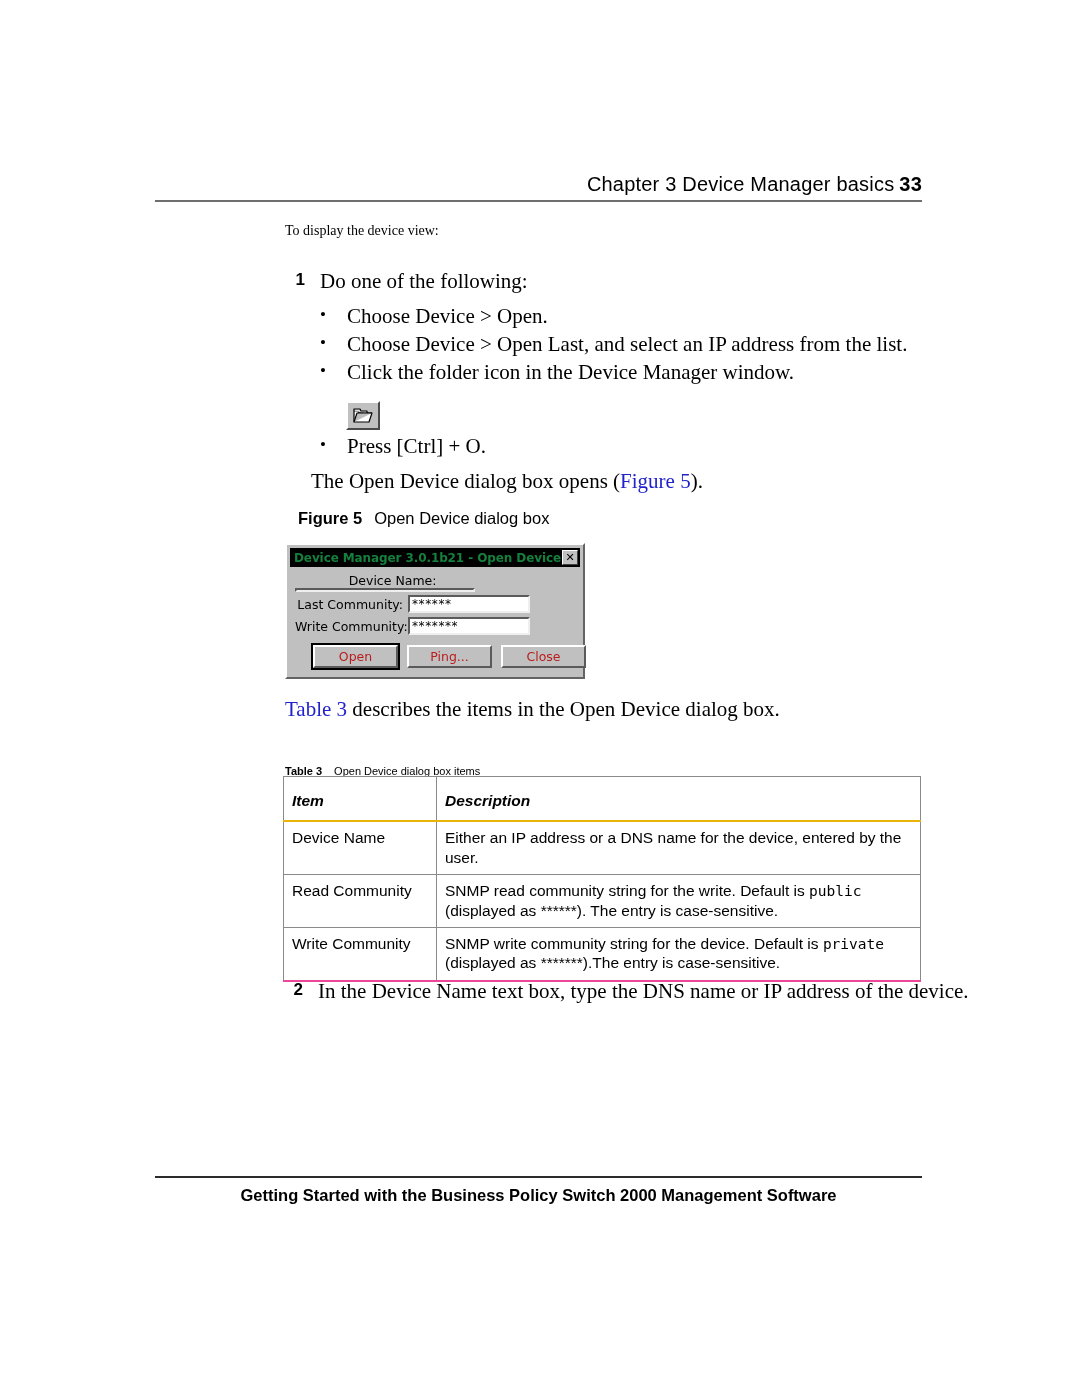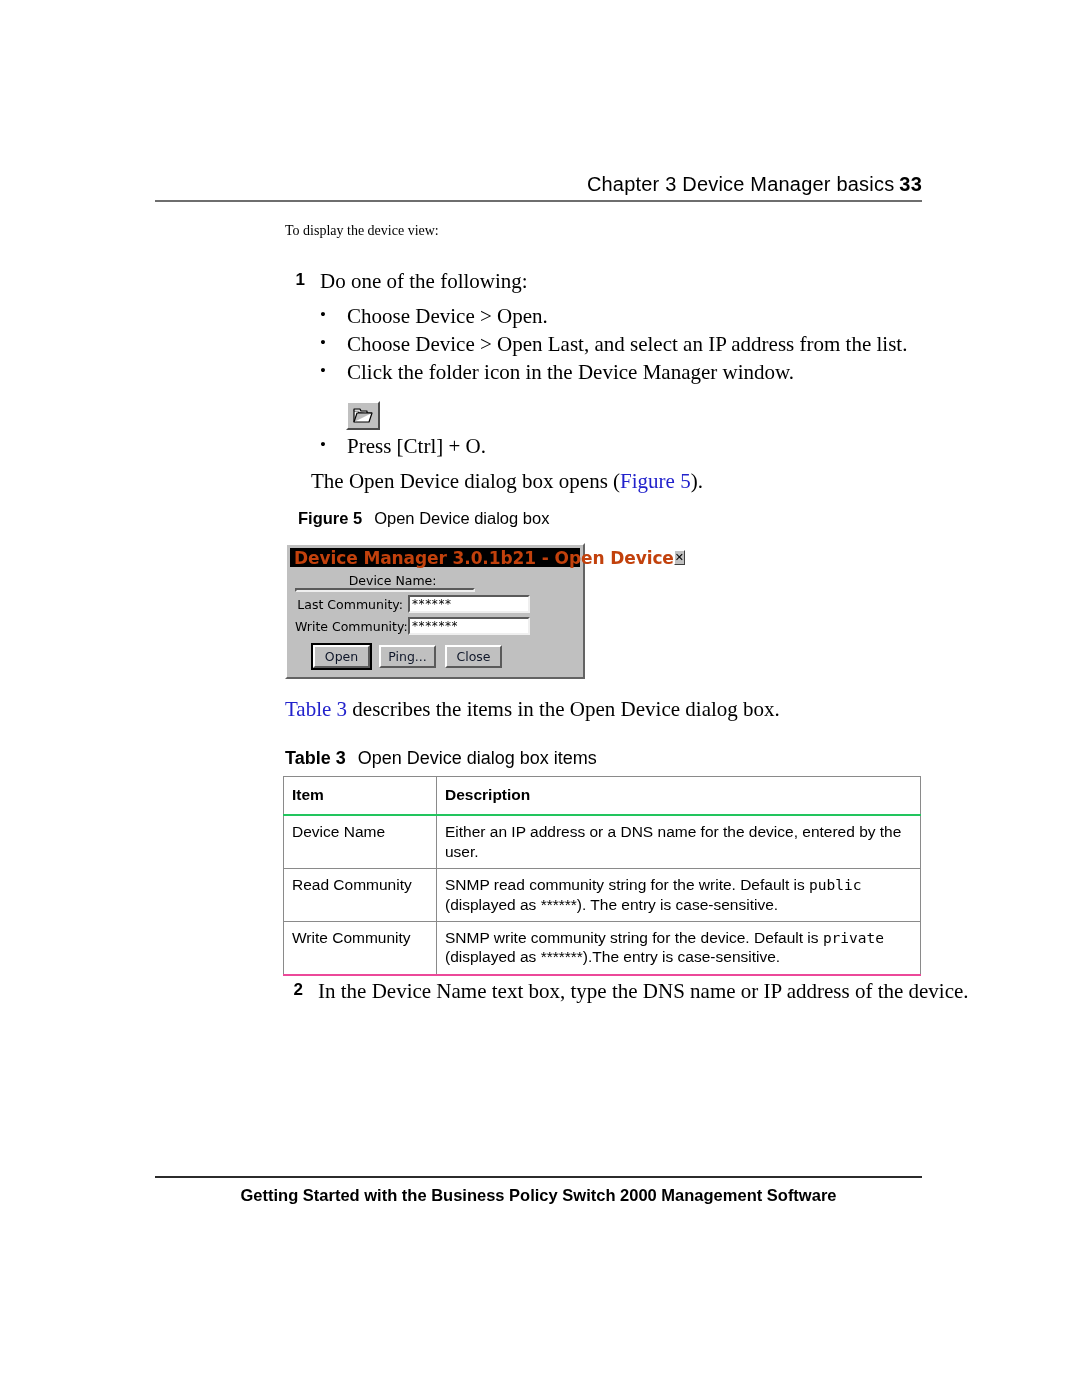--- a/index.html
+++ b/index.html
@@ -182,22 +182,22 @@
     left: 3px;
     top: 3px;
     right: 3px;
     height: 19px;
     background: #000000;
     display: flex;
     align-items: center;
     padding: 0 2px 0 4px;
   }
   .dlg-title-text {
-    color: #c2410c;
-    font-size: 17px;
+    color: #15803d;
+    font-size: 12px;
     font-weight: bold;
     letter-spacing: -0.1px;
     white-space: nowrap;
     flex: 1;
   }
   .dlg-close {
     width: 16px;
     height: 15px;
     background: #c0c0c0;
     border-top: 1px solid #ffffff;
@@ -257,53 +257,53 @@
   #dlg-row-write .dlg-input { width: 122px; }
 
   .dlg-buttons {
     position: absolute;
     left: 26px;
     top: 100px;
     display: flex;
     gap: 9px;
   }
   .dlg-btn {
-    width: 57px;
+    width: 85px;
     height: 23px;
     background: #c0c0c0;
     border-top: 2px solid #ffffff;
     border-left: 2px solid #ffffff;
     border-right: 2px solid #5a5a5a;
     border-bottom: 2px solid #5a5a5a;
     box-sizing: border-box;
     display: flex;
     align-items: center;
     justify-content: center;
     font-size: 12.5px;
-    color: #0f172a;
+    color: #b91c1c;
   }
   .dlg-btn.default {
     outline: 2px solid #000000;
     outline-offset: 0px;
   }
 
   
   .table-intro {
     position: absolute;
     left: 285px;
     top: 697px;
     font-size: 21px;
     white-space: nowrap;
   }
   .tbl-caption {
     position: absolute;
     left: 285px;
-    top: 748px;
-    font-family: "Liberation Sans", "DejaVu Sans", sans-serif;
-    font-size: 18px;
+    top: 765px;
+    font-family: "Liberation Sans", "DejaVu Sans", sans-serif;
+    font-size: 11px;
     white-space: nowrap;
   }
   .tbl-caption .lbl {
     font-weight: bold;
     margin-right: 12px;
   }
 
   
   table.items {
     position: absolute;
@@ -318,23 +318,24 @@
   table.items th,
   table.items td {
     border: 1px solid #8a8a8a;
     text-align: left;
     vertical-align: top;
     padding: 6px 8px 7px 8px;
     line-height: 1.25;
   }
   table.items thead th {
     font-weight: bold;
-    padding-top: 8px;
+    padding-top: 14px;
     padding-bottom: 10px;
-    border-bottom: 2px solid #22c55e;
+    border-bottom: 2px solid #eab308;
+    font-style: italic;
   }
   table.items col.c1 { width: 153px; }
   table.items tbody td.c1 { white-space: nowrap; }
   table.items tbody tr:last-child td { border-bottom: 2px solid #ec4899; }
   .mono {
     font-family: "DejaVu Sans Mono", "Liberation Mono", monospace;
     font-size: 14.5px;
   }
 </style>
 </head>

